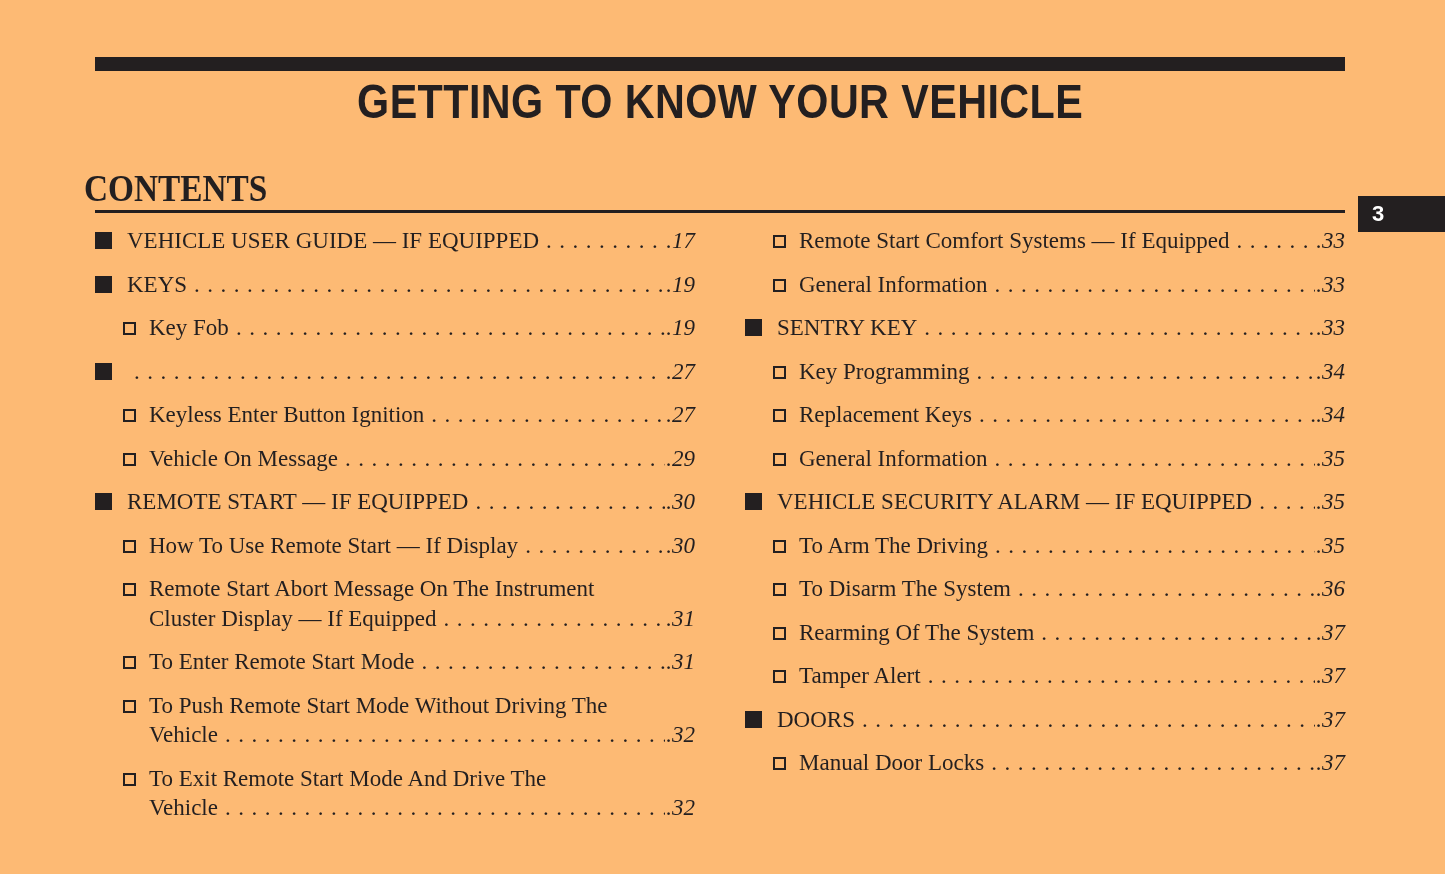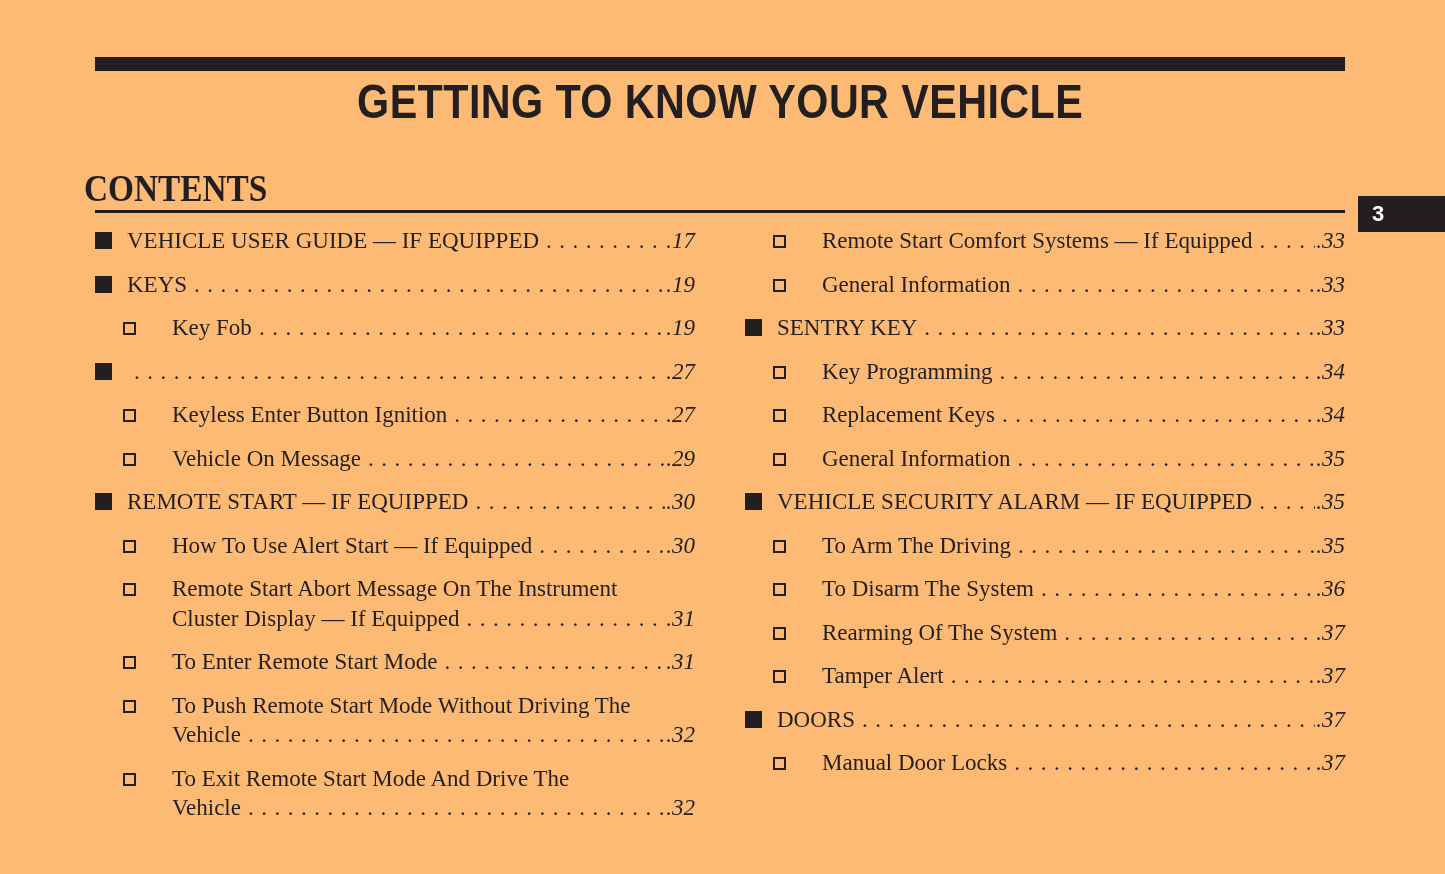--- a/index.html
+++ b/index.html
@@ -89,21 +89,21 @@
     line-height: 29.5px;
     justify-content: space-between;
   }
   .entry-label { white-space: nowrap; }
   .bullet { flex: 0 0 auto; display: inline-block; }
   .level1 > .bullet {
     width: 17px; height: 17px;
     background: #231f20;
     margin: 6px 15px 0 0;
   }
-  .level2 { padding-left: 28px; gap: 23px; }
+  .level2 { padding-left: 28px; }
   .level2 > .bullet {
     width: 9px; height: 9px;
     border: 2px solid #231f20;
     background: transparent;
     margin: 9px 13px 0 0;
   }
   .entry-body { flex: 1 1 auto; min-width: 0; }
   .leader {
     flex: 1 1 auto;
     min-width: 10px;
@@ -201,21 +201,21 @@
               <span class="entry-label">REMOTE START — IF EQUIPPED</span>
               <span class="leader"></span>
               <span class="page-num">30</span>
             </div>
           </div>
         </div>
         <div class="toc-row level2">
           <span class="bullet"></span>
           <div class="entry-body">
             <div class="entry-line">
-              <span class="entry-label">How To Use Alert Start — If Equipped</span>
+              <span class="entry-label">How To Use Remote Start — If Display</span>
               <span class="leader"></span>
               <span class="page-num">30</span>
             </div>
           </div>
         </div>
         <div class="toc-row level2">
           <span class="bullet"></span>
           <div class="entry-body">
             <div class="entry-line">
               <span class="entry-label">Remote Start Abort Message On The Instrument</span>

